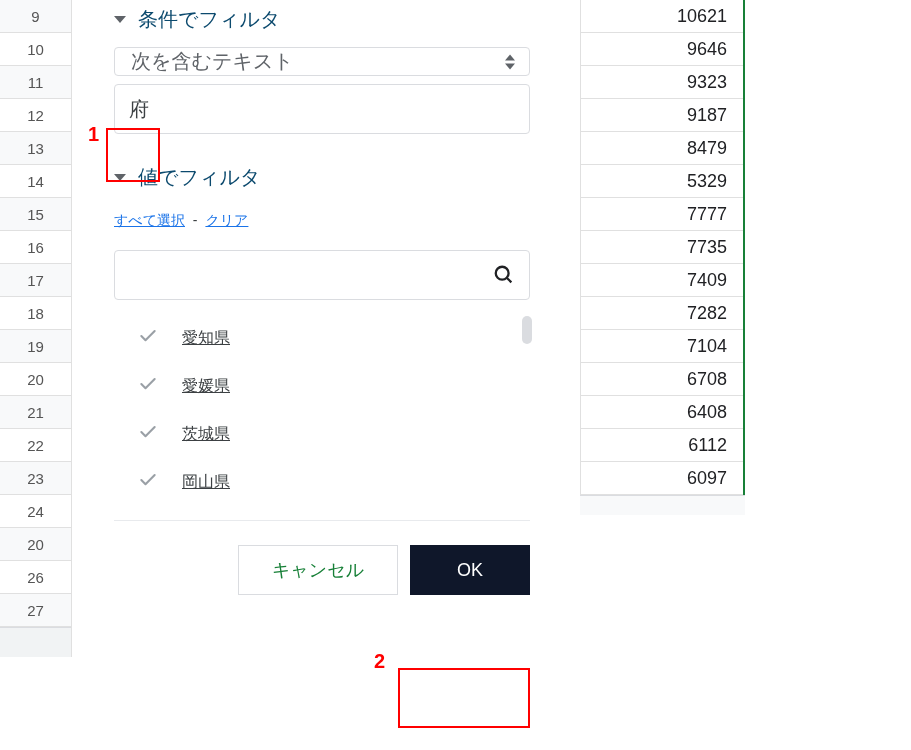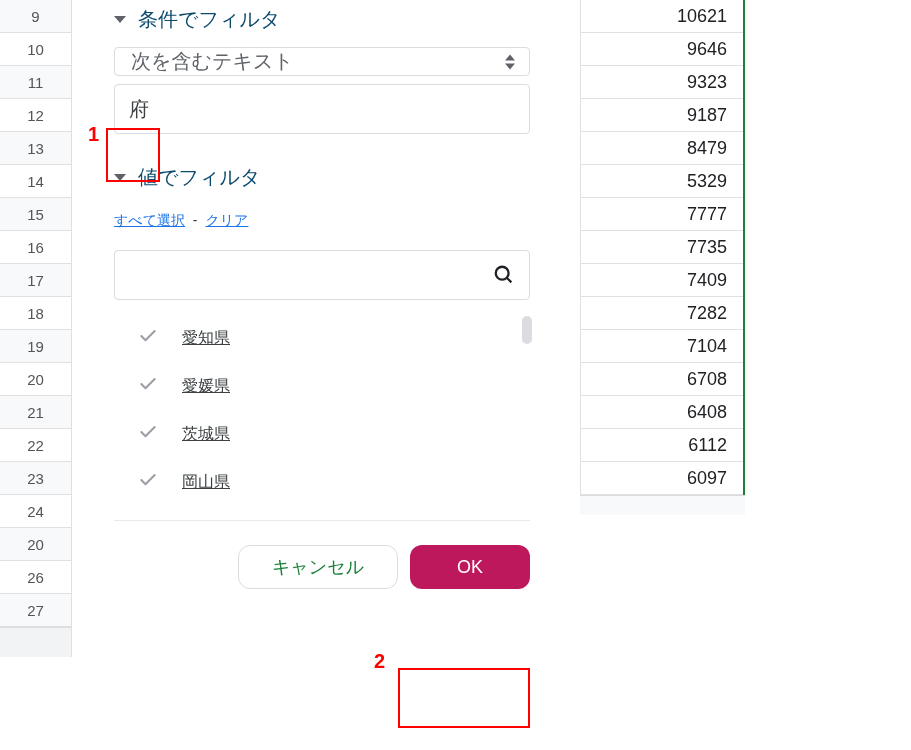--- a/index.html
+++ b/index.html
@@ -157,38 +157,38 @@
       border-top: 1px solid #e8eaed;
       margin: 10px 0 24px;
     }
     .button-row {
       display: flex;
       justify-content: flex-end;
       gap: 12px;
       padding-bottom: 10px;
     }
     .btn {
-      height: 44px;
-      border-radius: 12px;
+      height: 50px;
+      border-radius: 0;
       font-size: 18px;
       display: flex;
       align-items: center;
       justify-content: center;
       cursor: pointer;
     }
     .btn-cancel {
       width: 160px;
       border: 1px solid #dadce0;
       background: #fff;
       color: #188038;
     }
     .btn-ok {
       width: 120px;
       border: none;
-      background: #be185d;
+      background: #0f172a;
       color: #fff;
       font-weight: 500;
     }
     .data-column-wrap {
       display: flex;
       flex-direction: column;
       margin-left: 30px;
     }
     .data-column {
       width: 165px;

